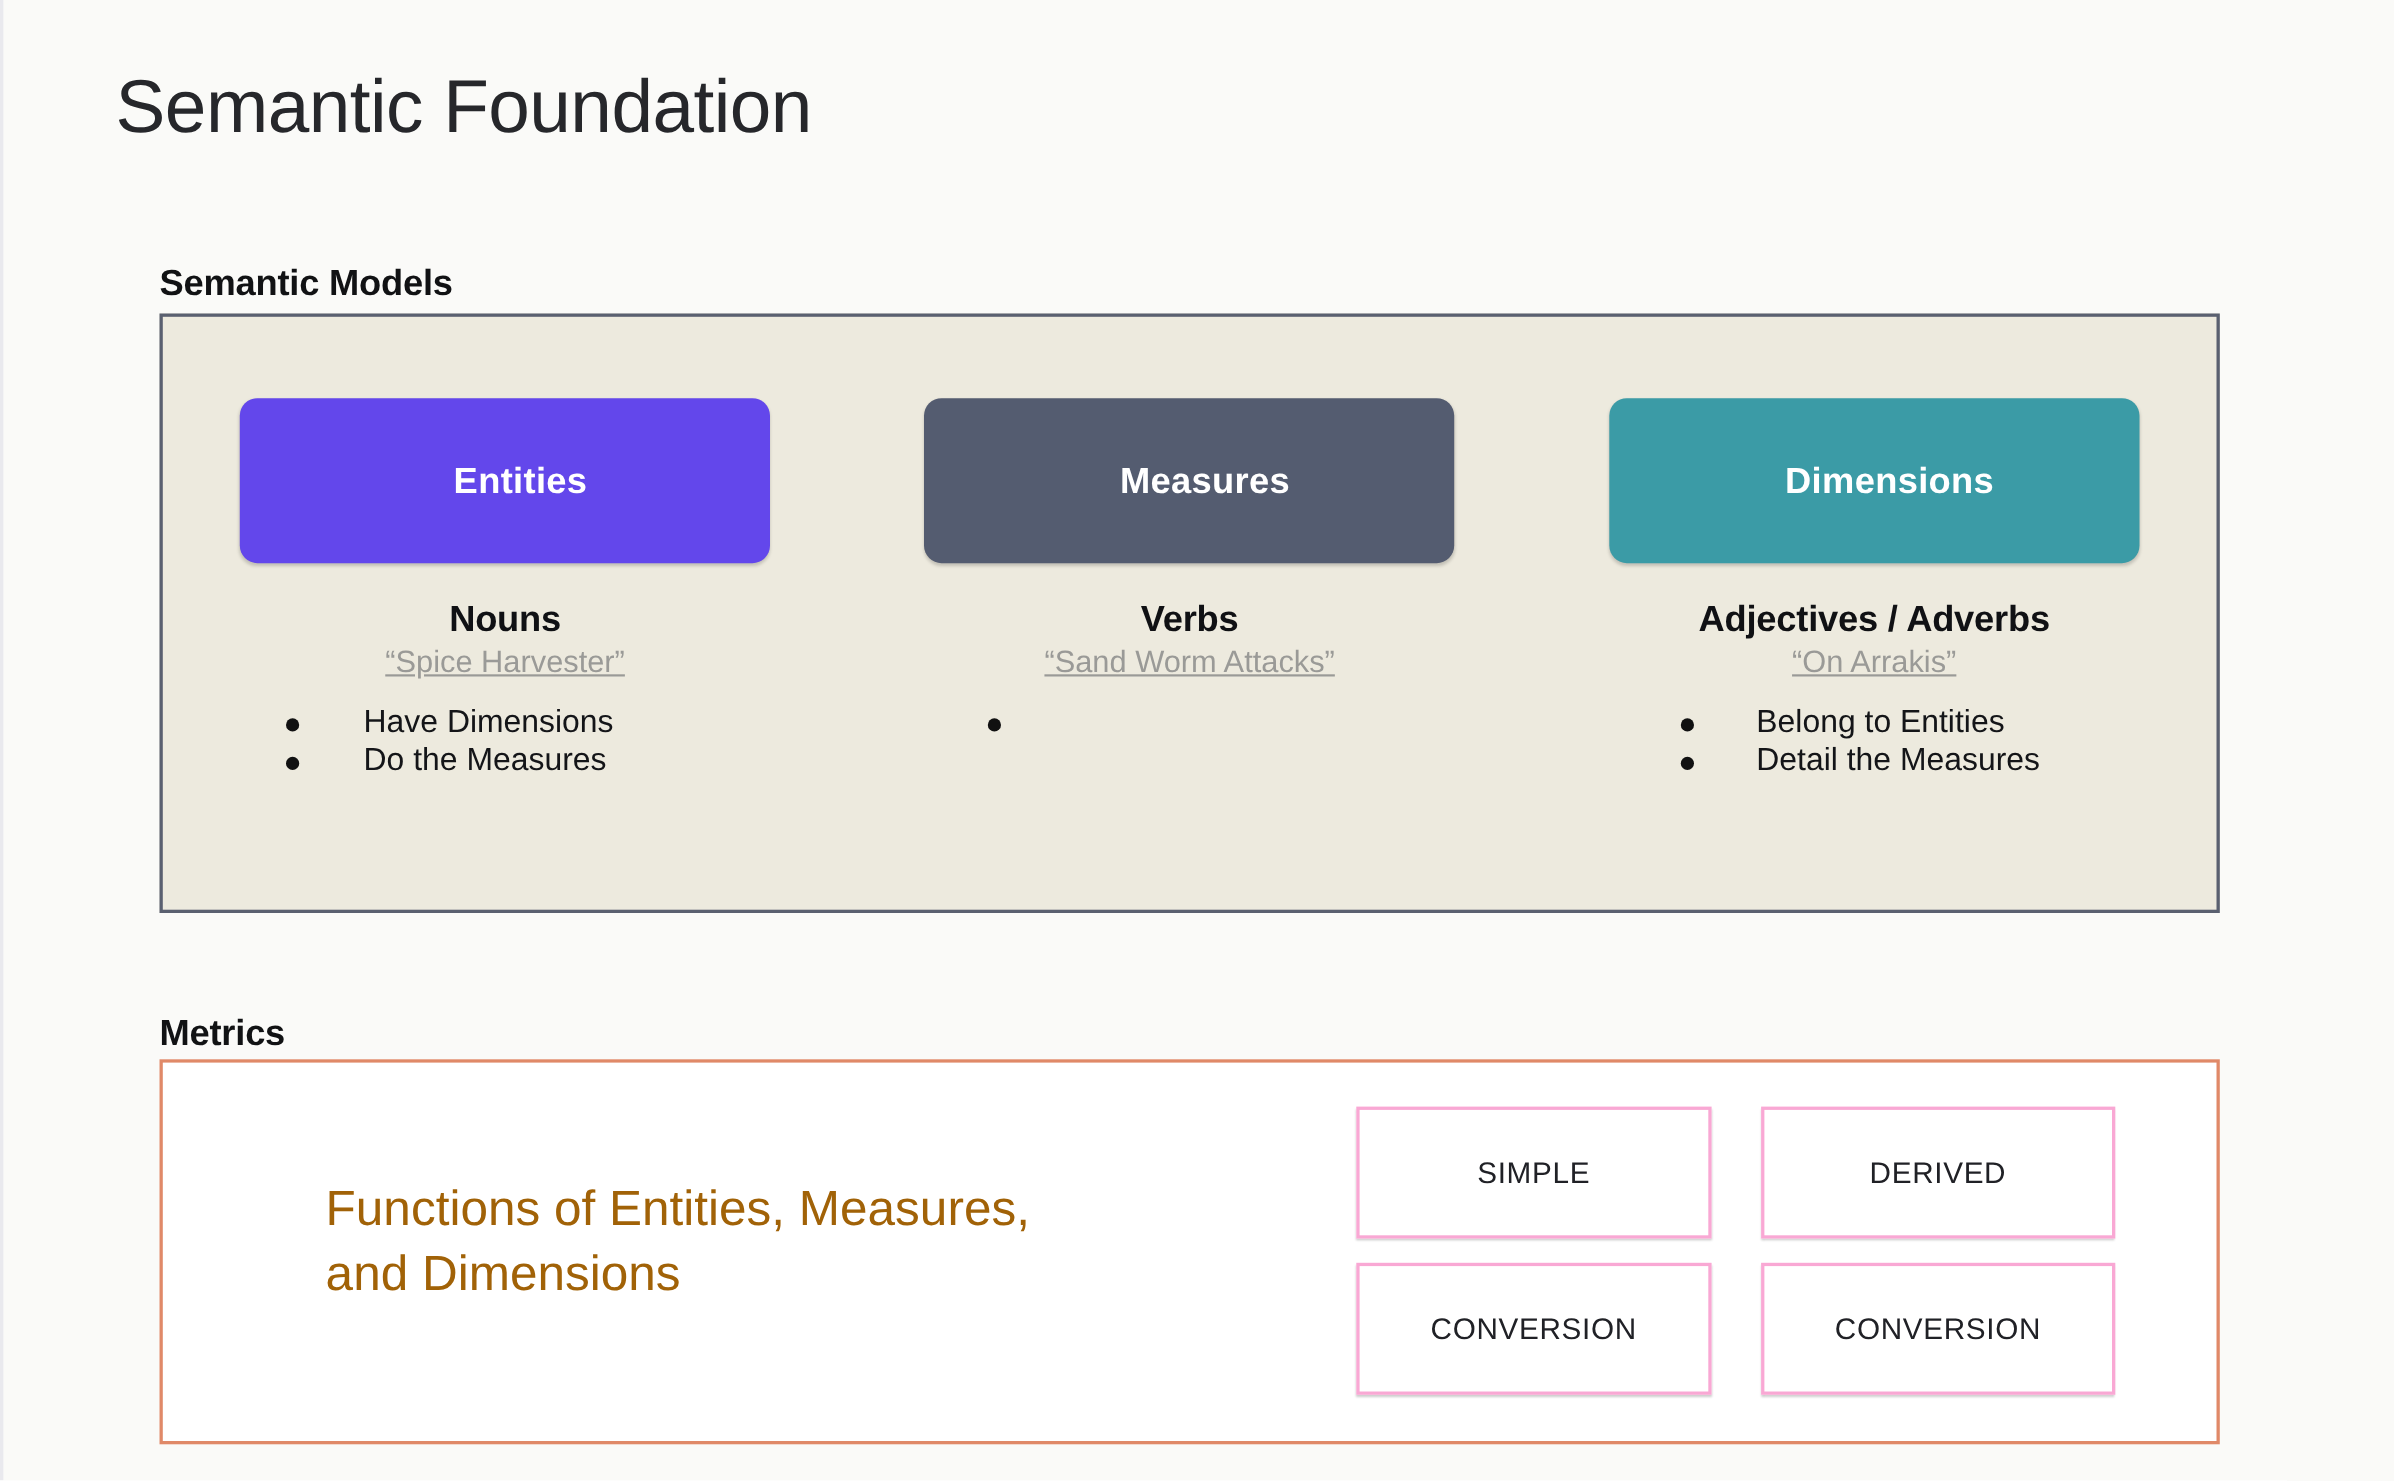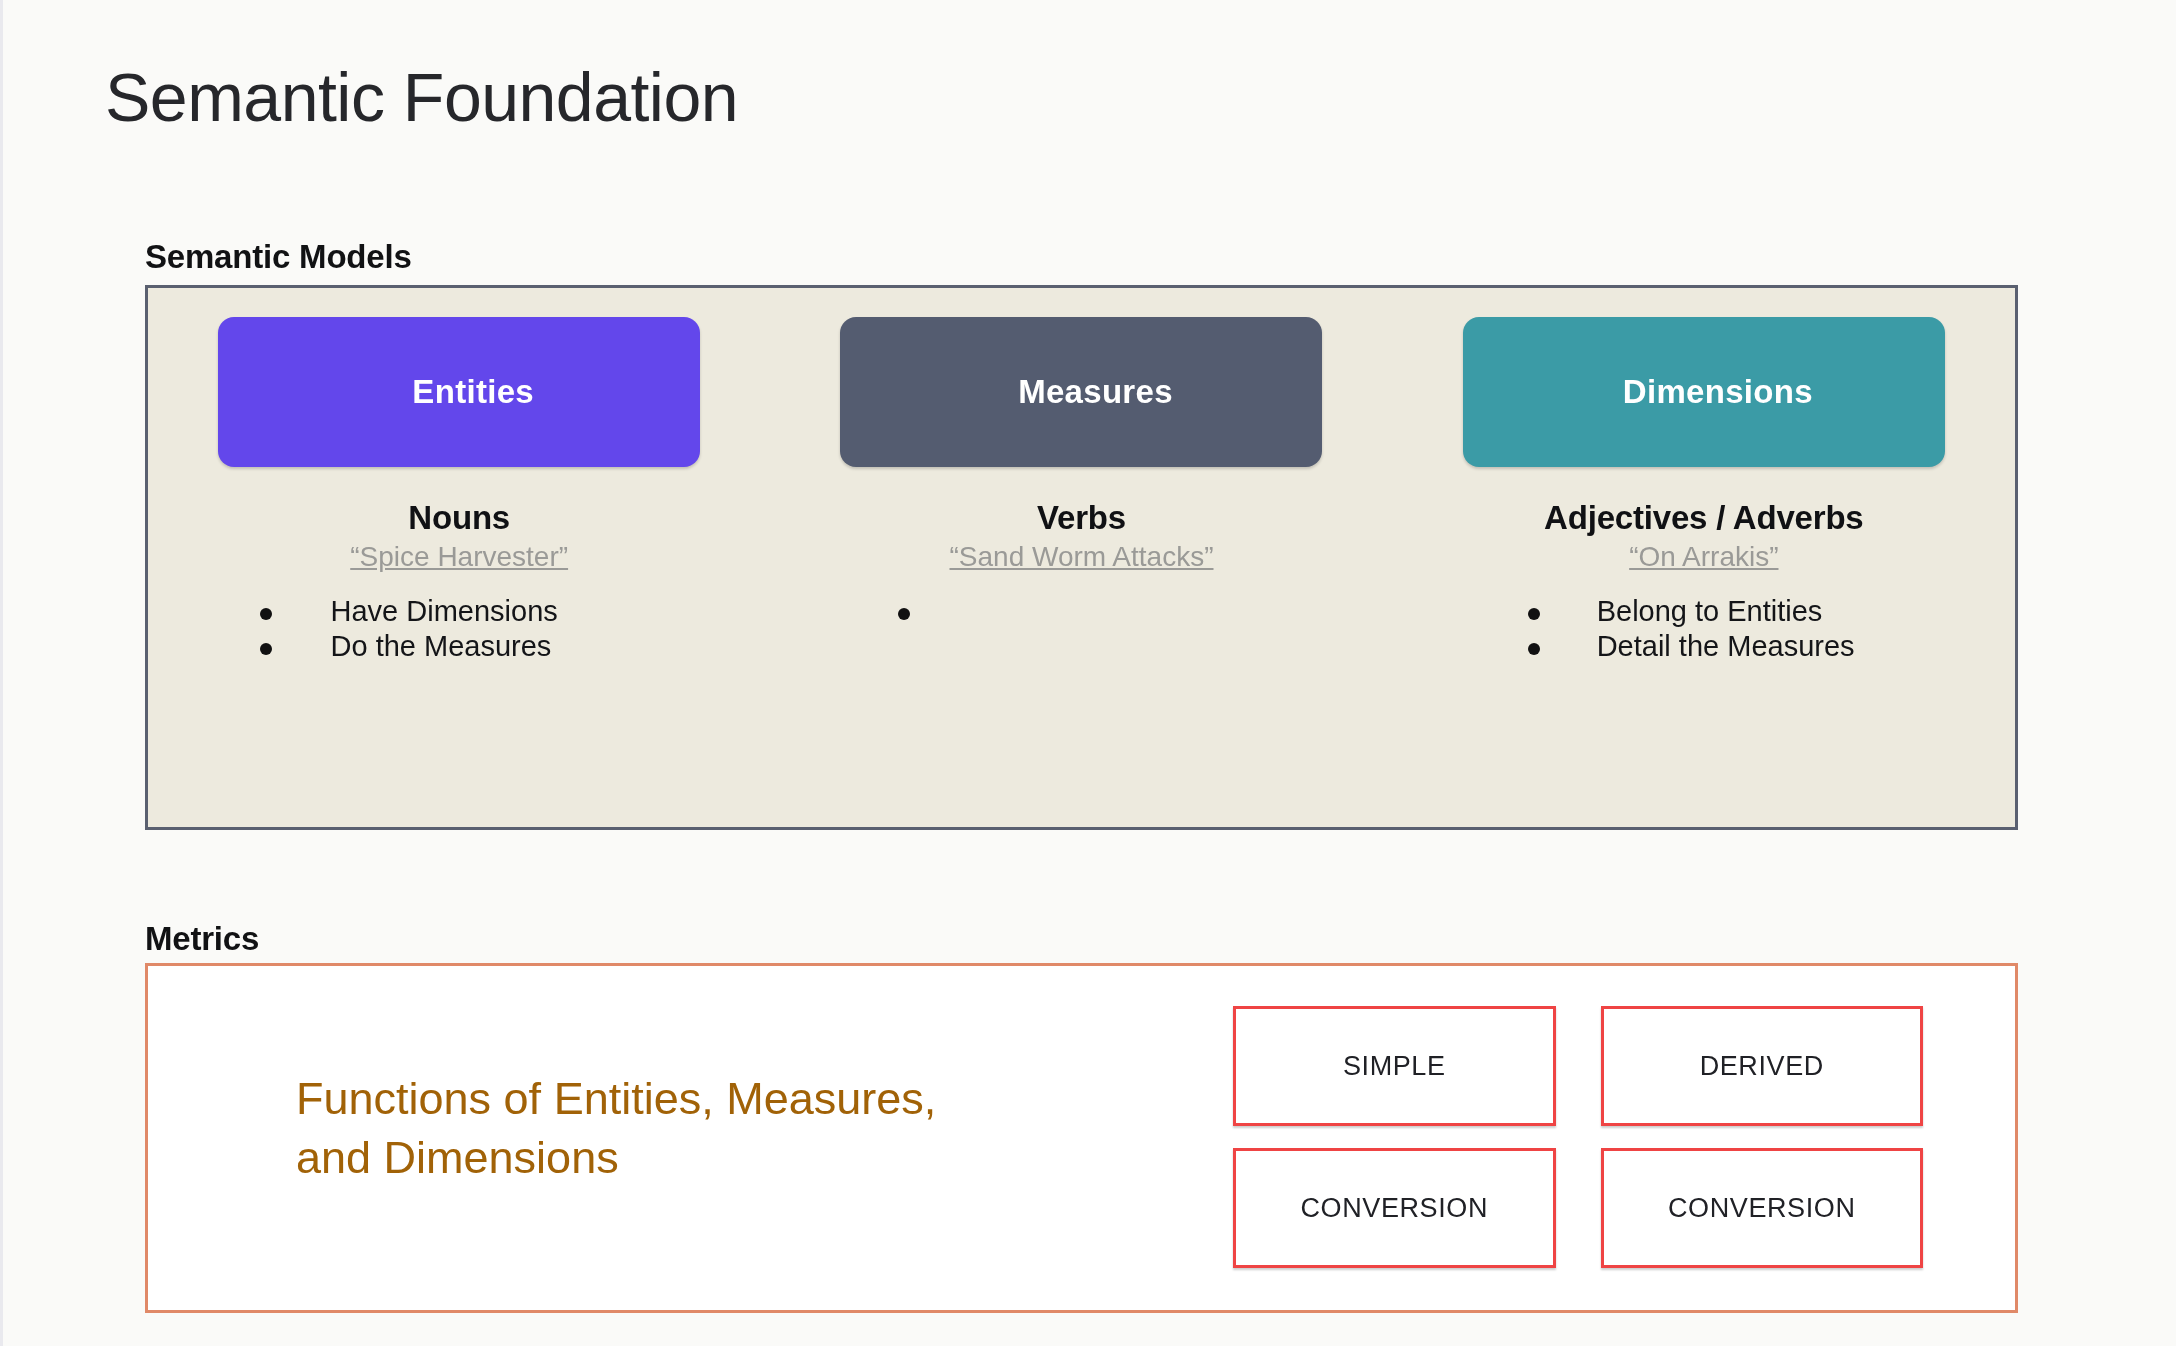--- a/index.html
+++ b/index.html
@@ -71,21 +71,21 @@
   }
   .sm-col {
     flex: 1 1 0;
     position: relative;
     display: flex;
     flex-direction: column;
     align-items: center;
   }
 
   .sm-chip {
-    margin-top: 29px;
+    margin-top: 74px;
     width: 482px;
     height: 150px;
     border-radius: 16px;
     display: flex;
     align-items: center;
     justify-content: center;
     color: #ffffff;
     font-size: 33px;
     font-weight: 700;
     letter-spacing: 0.3px;
@@ -175,21 +175,21 @@
     width: 690px;
     display: grid;
     grid-template-columns: 1fr 1fr;
     grid-template-rows: 1fr 1fr;
     column-gap: 45px;
     row-gap: 22px;
   }
   .metric-box {
     height: 120px;
     background: #ffffff;
-    border: 3px solid #ef4444;
+    border: 3px solid #f9a8d4;
     box-sizing: border-box;
     display: flex;
     align-items: center;
     justify-content: center;
     font-size: 27px;
     color: #202126;
     letter-spacing: 0.6px;
     box-shadow: 0 2px 2px rgba(0,0,0,0.20);
   }
 </style>

